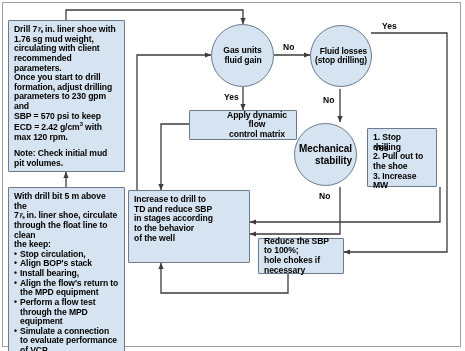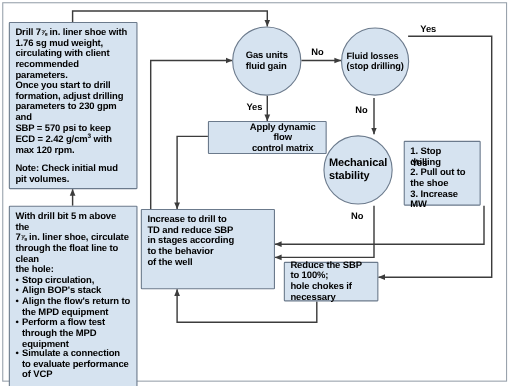--- a/index.html
+++ b/index.html
@@ -39,21 +39,21 @@
     letter-spacing: -0.1px;
   }
   .box {
     border-radius: 1px;
   }
   .circle {
     border-radius: 50%;
     display: flex;
     align-items: center;
     justify-content: center;
-    text-align: left;
+    text-align: right;
   }
   .box-inner {
     padding: 4px 5px;
   }
   .ul {
     list-style: none;
     margin: 0;
     padding: 0;
   }
   .ul li {
@@ -138,24 +138,25 @@
       <div style="height:7px"></div>
       <div>Note: Check initial mud pit volumes.</div>
     </div>
   </div>
 
   <div class="node box" style="left:8px; top:187px; width:117px; height:192px; font-size:8.6px;">
     <div class="box-inner">
       <div>With drill bit 5 m above the</div>
       <div>7<span class="frac">⅞</span> in. liner shoe, circulate</div>
       <div>through the float line to clean</div>
-      <div>the hole:</div>
+      <div>the keep:</div>
       <ul class="ul">
         <li>Stop circulation,</li>
         <li>Align BOP's stack</li>
+        <li>Install bearing,</li>
         <li>Align the flow's return to the MPD equipment</li>
         <li>Perform a flow test through the MPD equipment</li>
         <li>Simulate a connection to evaluate performance of VCP</li>
 
       </ul>
     </div>
   </div>
 
   <div class="node circle" style="left:211px; top:24px; width:63px; height:63px; font-size:8.6px;">
     <div>

